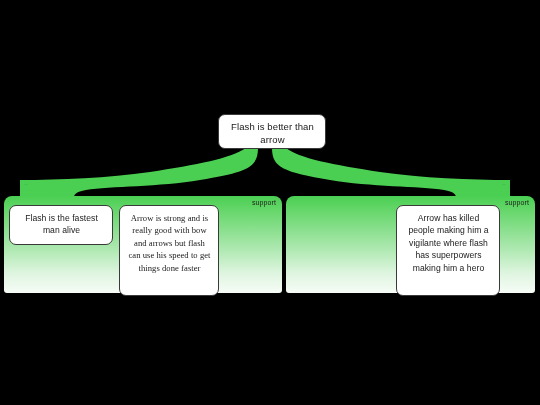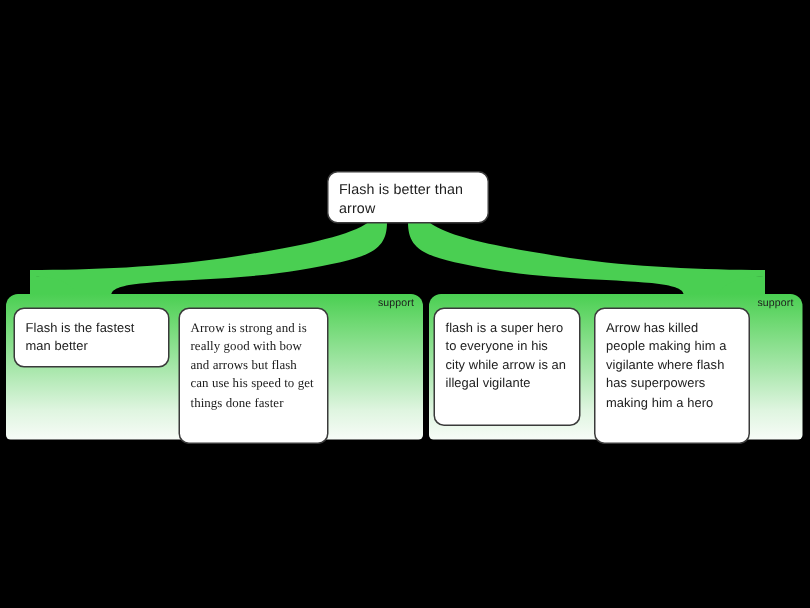--- a/index.html
+++ b/index.html
@@ -13,20 +13,21 @@
     position: relative;
     overflow: hidden;
     font-family: "Liberation Sans", sans-serif;
   }
 
   #canvas {
     position: absolute;
     left: 0; top: 0;
     width: 432px;
     height: 405px;
+    text-align: center;
   }
 
   
   #connectors {
     position: absolute;
     left: 0; top: 0;
     width: 540px;
     height: 405px;
     z-index: 1;
   }
@@ -138,28 +139,25 @@
 
   <div class="group group-left">
     <div class="group-label">support</div>
   </div>
 
   <div class="group group-right">
     <div class="group-label">support</div>
   </div>
 
   <div class="card card-a">
-    <div class="node-text">Flash is the fastest man better</div>
+    <div class="node-text">Flash is the fastest man alive</div>
   </div>
 
   <div class="card card-b">
     <div class="node-text">Arrow is strong and is really good with bow and arrows but flash can use his speed to get things done faster</div>
   </div>
 
-  <div class="card card-c">
-    <div class="node-text">flash is a super hero to everyone in his city while arrow is an illegal vigilante</div>
-  </div>
 
   <div class="card card-d">
     <div class="node-text">Arrow has killed people making him a vigilante where flash has superpowers making him a hero</div>
   </div>
 
 </div>
 
 </body></html>

